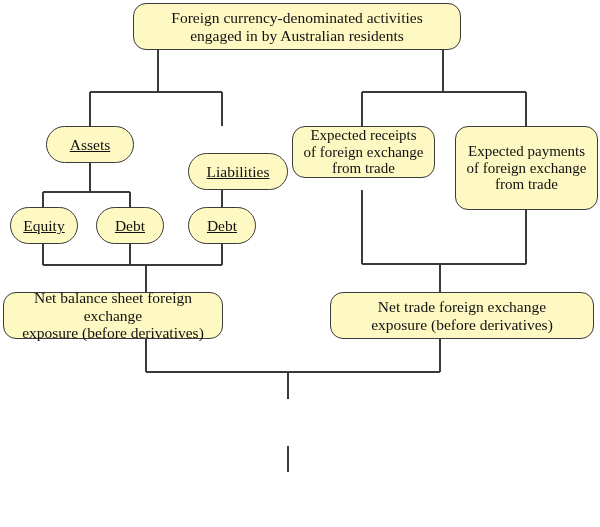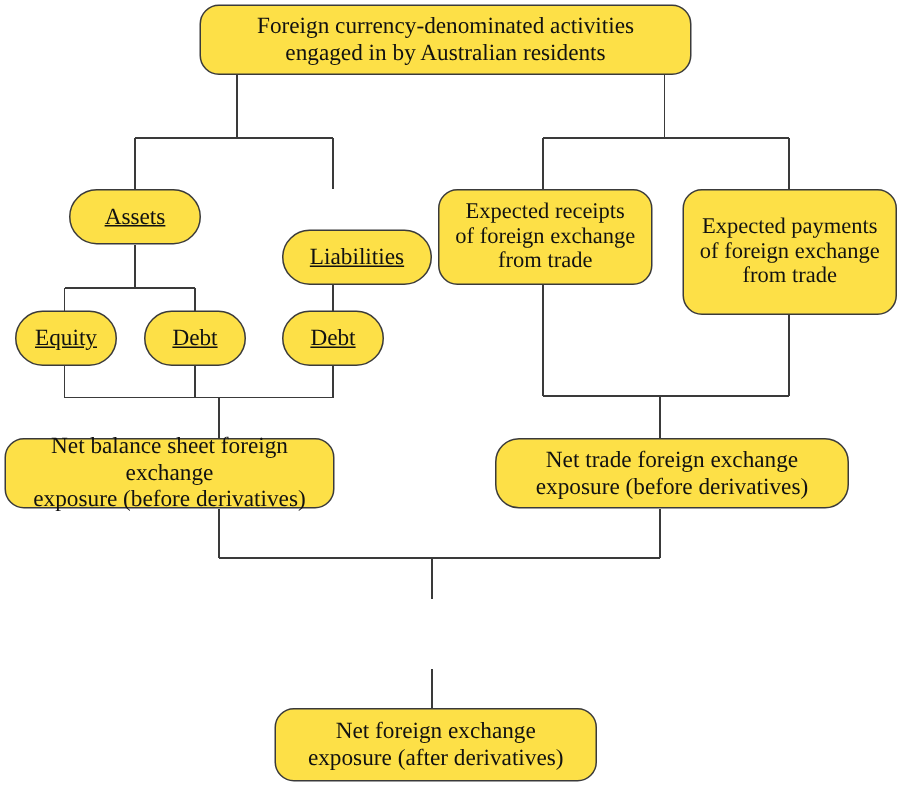--- a/index.html
+++ b/index.html
@@ -20,21 +20,21 @@
   #connectors {
     position: absolute;
     left: 0;
     top: 0;
     width: 600px;
     height: 527px;
   }
   .node {
     position: absolute;
     box-sizing: border-box;
-    background: #fde047;
+    background: #fef9c3;
     border: 1px solid #3a3a3a;
     display: flex;
     align-items: center;
     justify-content: flex-start;
     text-align: center;
     color: #111111;
     z-index: 2;
   }
   .node .label {
     display: block;
@@ -46,27 +46,27 @@
   }
   
   .pill { border-radius: 999px; text-decoration: underline; }
   
   .rrect { border-radius: 13px; }
 
   
   #node-top        { left:133px; top:3px;   width:328px; height:47px; font-size:15.5px; }
   #node-assets     { left:46px;  top:126px; width:88px;  height:37px; font-size:15.5px; }
   #node-liabilities{ left:188px; top:126px; width:100px; height:37px; font-size:15.5px;margin-top:27px; }
-  #node-receipts   { left:292px; top:126px; width:143px; height:64px; font-size:15px; }
+  #node-receipts   { left:292px; top:126px; width:143px; height:52px; font-size:15px; }
   #node-payments   { left:455px; top:126px; width:143px; height:84px; font-size:15px; }
   #node-equity     { left:10px;  top:207px; width:68px;  height:37px; font-size:15.5px; }
   #node-debt-assets{ left:96px;  top:207px; width:68px;  height:37px; font-size:15.5px; }
   #node-debt-liab  { left:188px; top:207px; width:68px;  height:37px; font-size:15.5px; }
   #node-net-bs     { left:3px;   top:292px; width:220px; height:47px; font-size:15.5px; }
-  #node-net-trade  { left:330px; top:292px; width:236px; height:47px; font-size:15.5px;border-radius:16px; }
+  #node-net-trade  { left:330px; top:292px; width:264px; height:47px; font-size:15.5px; }
   #node-fx-deriv   { left:215px; top:399px; width:146px; height:47px; font-size:15.5px; }
   #node-net-fx     { left:183px; top:472px; width:215px; height:49px; font-size:15.5px; }
 </style>
 </head>
 <body>
 
 <div id="diagram-root">
 
   <svg id="connectors" viewBox="0 0 600 527" width="600" height="527" aria-hidden="true">
     <g fill="none" stroke="#3a3a3a" stroke-width="1.3" shape-rendering="crispEdges">
@@ -153,18 +153,14 @@
     <span class="label">Net balance sheet foreign exchange
 exposure (before derivatives)</span>
   </div>
 
   <div class="node rrect" id="node-net-trade">
     <span class="label">Net trade foreign exchange
 exposure (before derivatives)</span>
   </div>
 
 
-  <div class="node rrect" id="node-net-fx">
-    <span class="label">Net foreign exchange
-exposure (after derivatives)</span>
-  </div>
 
 </div>
 
 </body></html>

